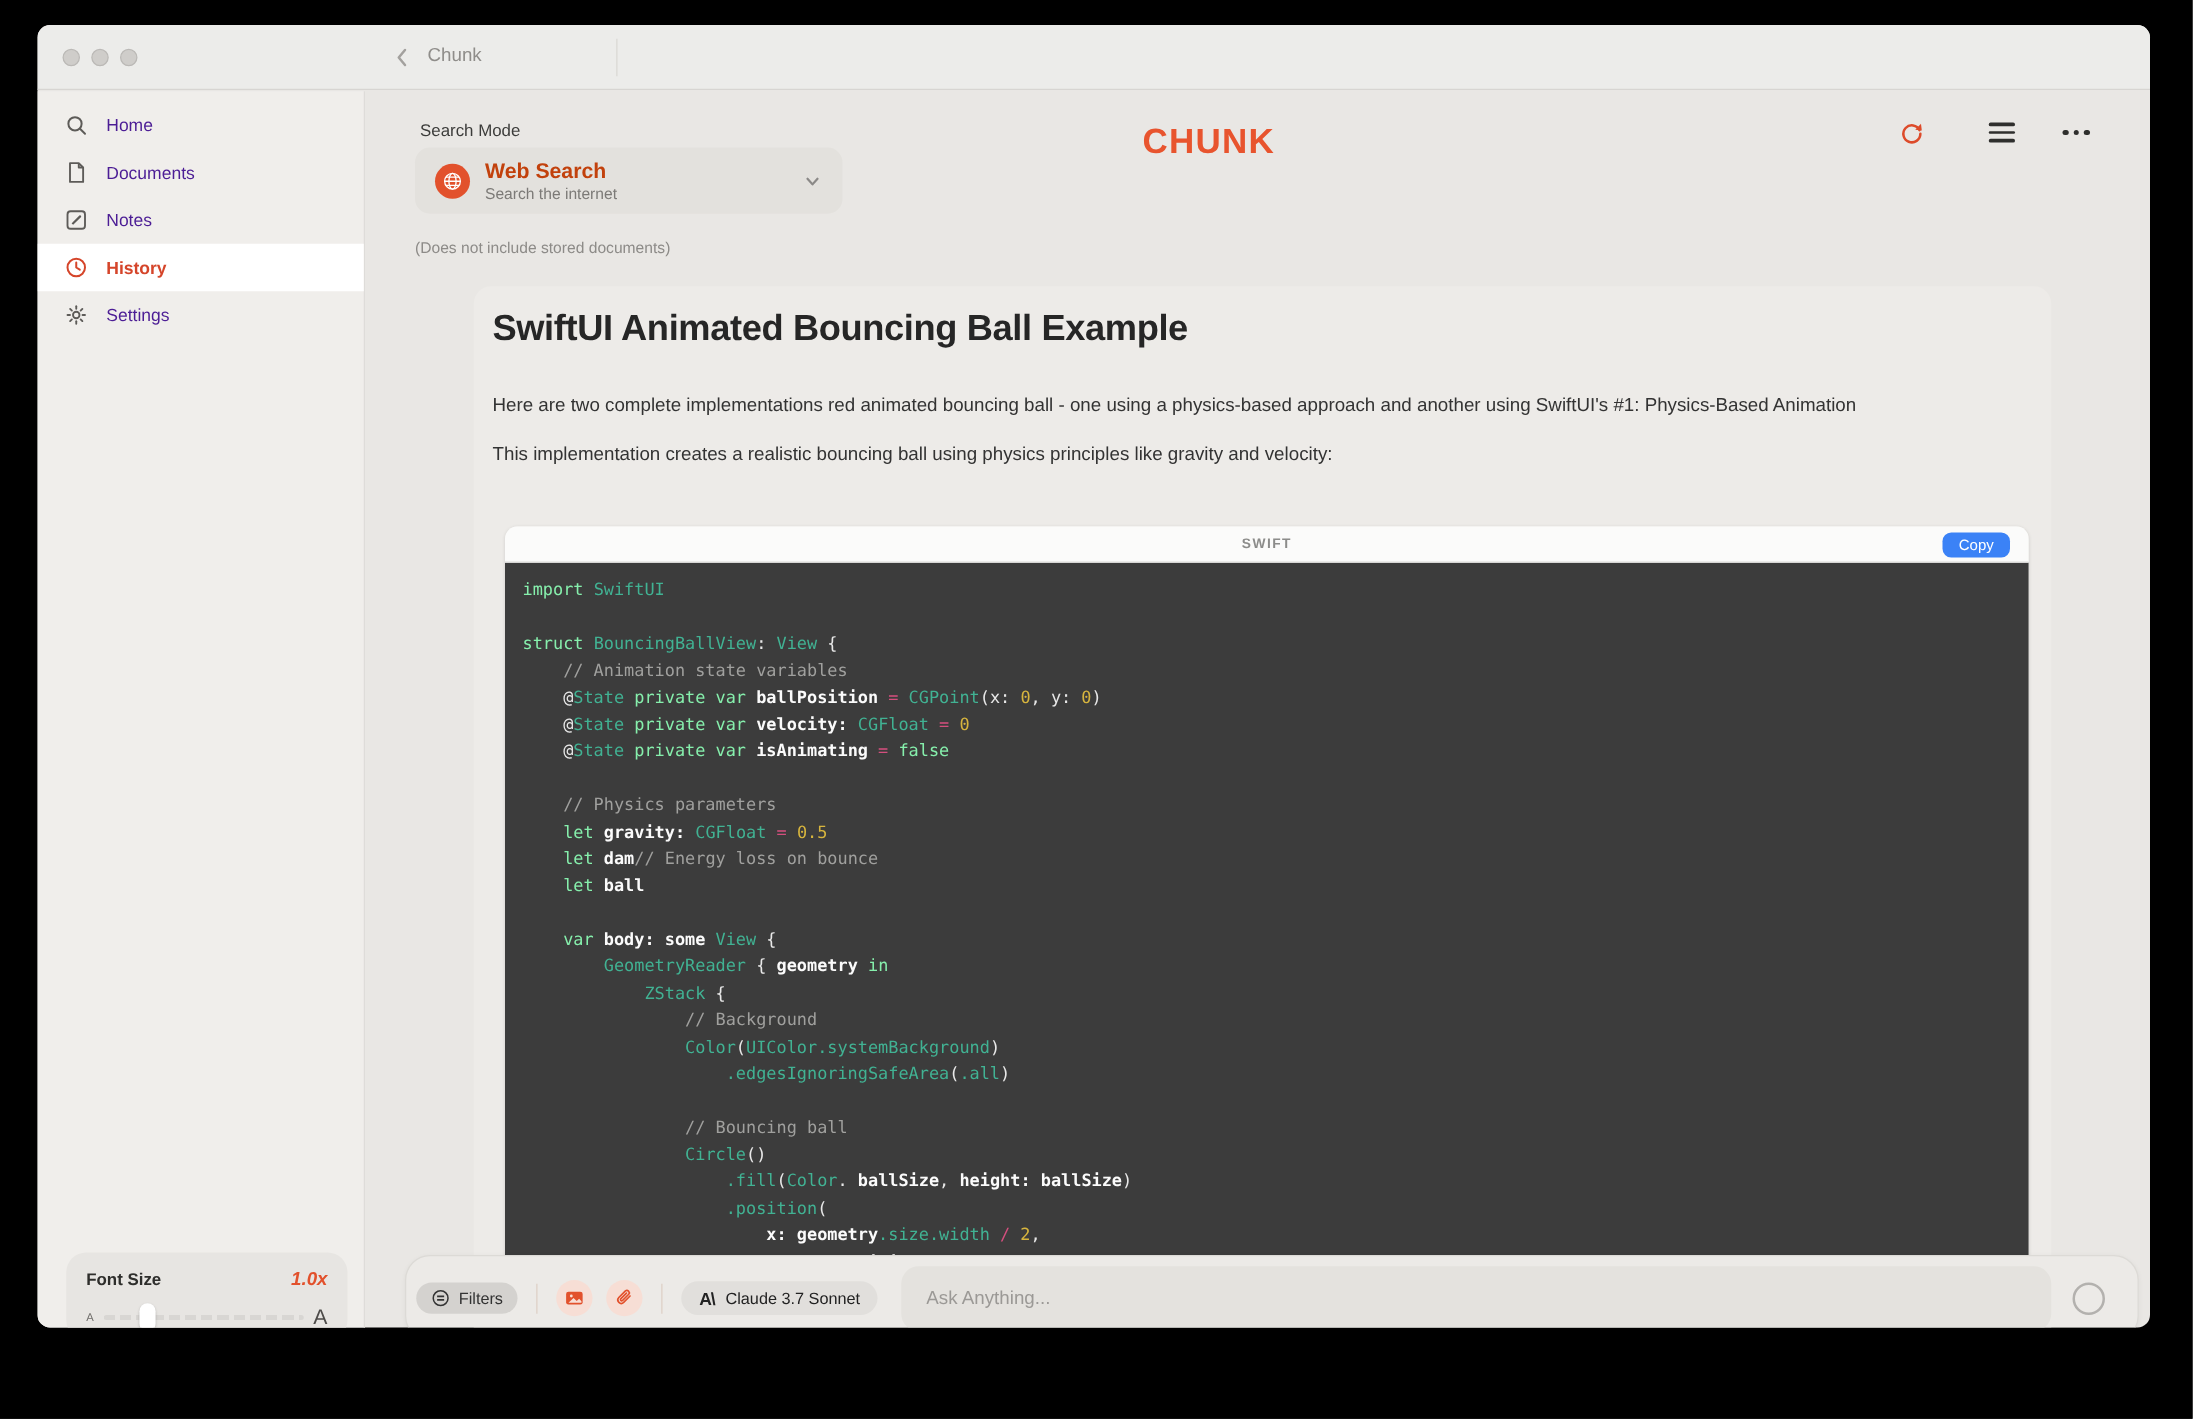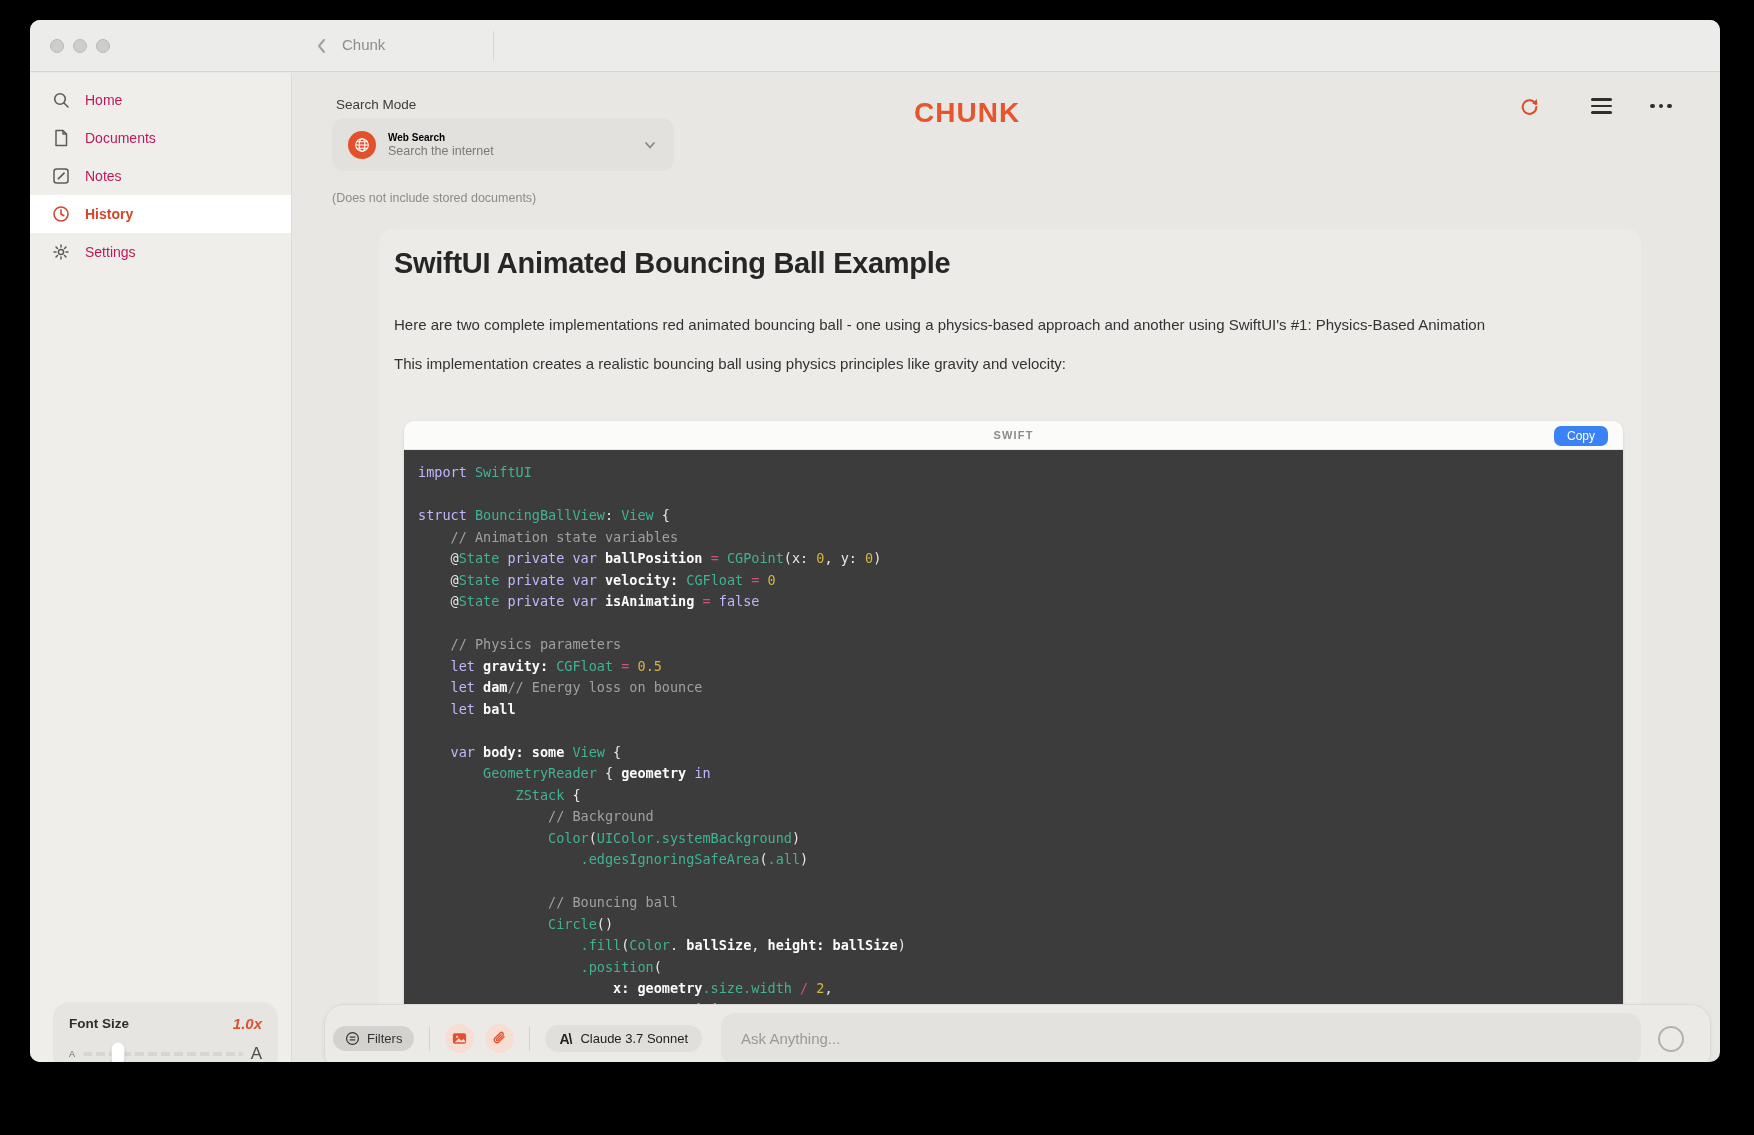--- a/index.html
+++ b/index.html
@@ -14,21 +14,21 @@
   .lights { position:absolute; left:20px; top:19px; display:flex; gap:9px; }
   .light { width:14px; height:14px; border-radius:50%; background:#cfcdca; border:1px solid #bbb9b6; }
   .back { position:absolute; left:280px; top:14px; width:24px; height:24px; color:#a3a19e; }
   .win-title { position:absolute; left:312px; top:16px; font-size:15px; color:#8f8d8a; }
   .tb-div { position:absolute; left:463px; top:11px; width:1px; height:30px; background:#d9d7d4; }
 
   
   .sidebar { position:absolute; left:0; top:53px; width:262px; height:1017px; background:#f0eeeb;
              border-right:1px solid #dedcd9; }
   .side-item { height:38px; display:flex; align-items:center; padding-left:22px; gap:15px;
-               font-size:14px; color:#be185d; cursor:default; }
+               font-size:14px; color:#4c1d95; cursor:default; }
   .side-item .sicon { width:18px; height:18px; color:#5d5b58; flex:0 0 18px; }
   .side-item.selected { background:#ffffff; color:#d5452a; font-weight:700; }
   .side-item.selected .sicon { color:#d5452a; }
 
   .fontsize { position:absolute; left:23px; bottom:18px; width:225px; height:70px;
               background:#e7e5e2; border-radius:16px; padding:13px 16px 0 16px; }
   .fs-row1 { display:flex; justify-content:space-between; align-items:center; }
   .fs-label { font-size:13.5px; font-weight:700; color:#2e2e2c; }
   .fs-value { font-size:15px; font-weight:700; color:#e2512c;font-style:italic; }
   .fs-row2 { display:flex; align-items:center; margin-top:12px; gap:8px; }
@@ -42,21 +42,21 @@
 
   
   .content { position:absolute; left:263px; top:53px; right:0; bottom:0; overflow:hidden; }
 
   .search-mode-label { position:absolute; left:43px; top:24px; font-size:13.5px; color:#3c3c3a; }
   .mode-pill { position:absolute; left:39px; top:45px; width:342px; height:53px; background:#e3e1dd;
                border-radius:12px; display:flex; align-items:center; padding:0 16px; gap:12px; cursor:default; }
   .globe { width:28px; height:28px; border-radius:50%; background:#e2512c; color:#fff; flex:0 0 28px;
            display:flex; align-items:center; justify-content:center; }
   .mode-text { flex:1; }
-  .mode-title { font-size:10px; font-weight:700; color:#000000; }
+  .mode-title { font-size:17px; font-weight:700; color:#c2410c; }
   .mode-sub { font-size:12.5px; color:#7c7a77; margin-top:1px; }
   .chev { width:16px; height:16px; color:#8b8987; }
   .mode-note { position:absolute; left:39px; top:118px; font-size:12.5px; color:#8d8b88; }
 
   .logo { position:absolute; left:621px; top:24px; font-size:28px; font-weight:900; letter-spacing:1px;
           color:#e8542e; font-family:"Liberation Sans", sans-serif; }
 
   .icon-btn { position:absolute; top:20px; width:26px; height:26px; display:flex; align-items:center;
               justify-content:center; }
   .refresh-btn { left:1223px; color:#dd4b2a; }
@@ -79,21 +79,21 @@
   .codeblock { position:absolute; left:25px; top:192px; width:1219px; height:585px;
                border-radius:10px 10px 0 0; overflow:hidden; box-shadow:0 1px 3px rgba(0,0,0,.12); }
   .codehead { position:relative; height:29px; background:#fbfbfa; border-bottom:1px solid #e6e6e4;
               display:flex; align-items:center; justify-content:center; }
   .codelang { font-size:11px; font-weight:700; letter-spacing:1.2px; color:#8c8c8a; }
   .copybtn { position:absolute; right:15px; top:4.5px; height:20px; padding:0 13px; background:#3b82f6;
              border:none; border-radius:7px; color:#fff; font-size:12px; font-family:"Liberation Sans",sans-serif;
              display:flex; align-items:center; }
   .codebody { height:556px; background:#3c3c3c; padding:12px 0 0 14px; overflow:hidden; }
   .cl { font-family:"DejaVu Sans Mono", monospace; font-size:13.5px; line-height:21.5px; white-space:pre; color:#e8e8e8; }
-  .tok-k { color:#c4b5fd; }
+  .tok-k { color:#86efac; }
   .tok-t { color:#41b293; }
   .tok-c { color:#a0a09e; }
   .tok-n { color:#d7b53e; }
   .tok-o { color:#d44f7e; }
   .tok-p { color:#e8e8e8; }
   .tok-b { color:#fbfbfb; font-weight:700; }
 
   
   .composer { position:absolute; left:31px; top:931px; width:1387px; height:69px; background:#eceae7;
               border:1px solid #dcdad6; border-radius:20px; display:flex; align-items:center;

